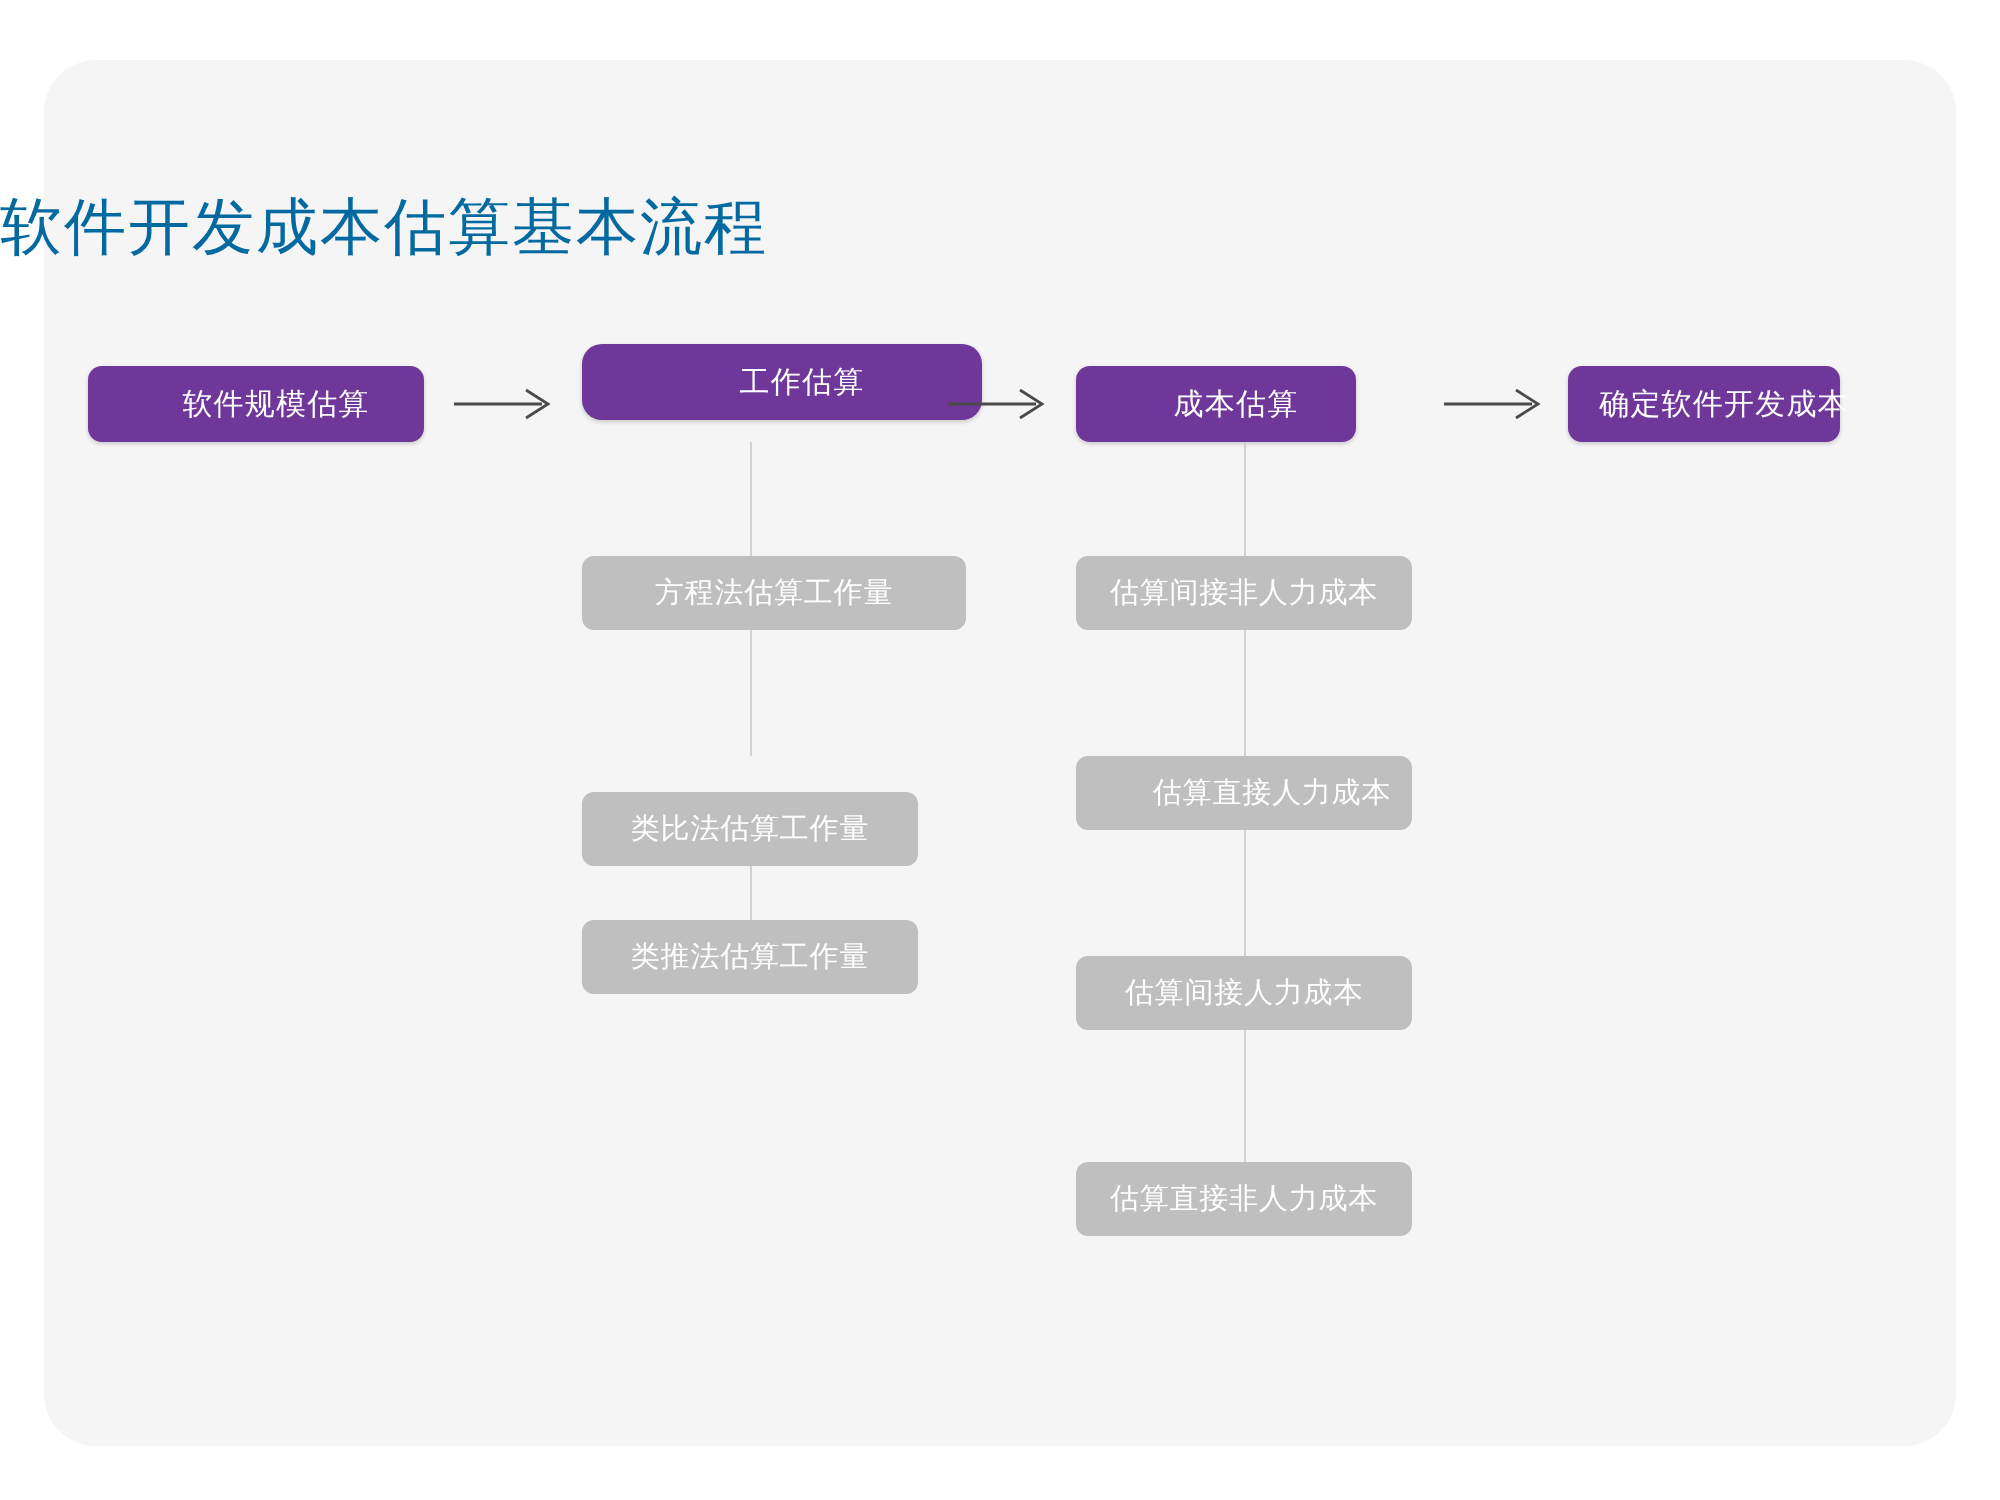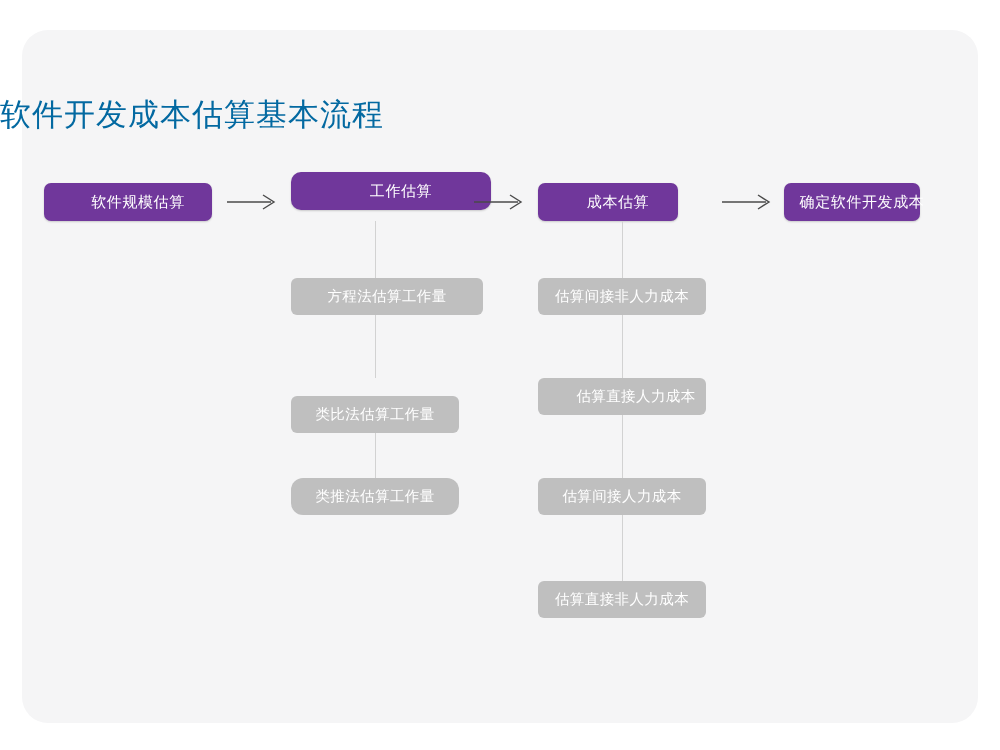--- a/index.html
+++ b/index.html
@@ -131,21 +131,21 @@
   </div>
 
   <div class="vline" style="left:375px; top:221px; height:57px;"></div>
   <div class="vline" style="left:375px; top:315px; height:63px;"></div>
   <div class="vline" style="left:375px; top:415px; height:63px;"></div>
 
   <div class="node secondary" style="left:291px; top:278px; width:192px;">方程法估算工作量</div>
 
   <div class="node secondary" style="left:291px; top:378px; width:168px;margin-top:18px;">类比法估算工作量</div>
 
-  <div class="node secondary" style="left:291px; top:478px; width:168px;border-radius:12px;">类推法估算工作量</div>
+  <div class="node secondary" style="left:291px; top:460px; width:168px;">类推法估算工作量</div>
 
   <div class="vline" style="left:622px; top:221px; height:57px;"></div>
   <div class="vline" style="left:622px; top:315px; height:63px;"></div>
   <div class="vline" style="left:622px; top:415px; height:63px;"></div>
   <div class="vline" style="left:622px; top:515px; height:66px;"></div>
 
   <div class="node secondary" style="left:538px; top:278px; width:168px;">估算间接非人力成本</div>
 
   <div class="node secondary" style="left:538px; top:378px; width:168px;padding-left:28px;">估算直接人力成本</div>
 

